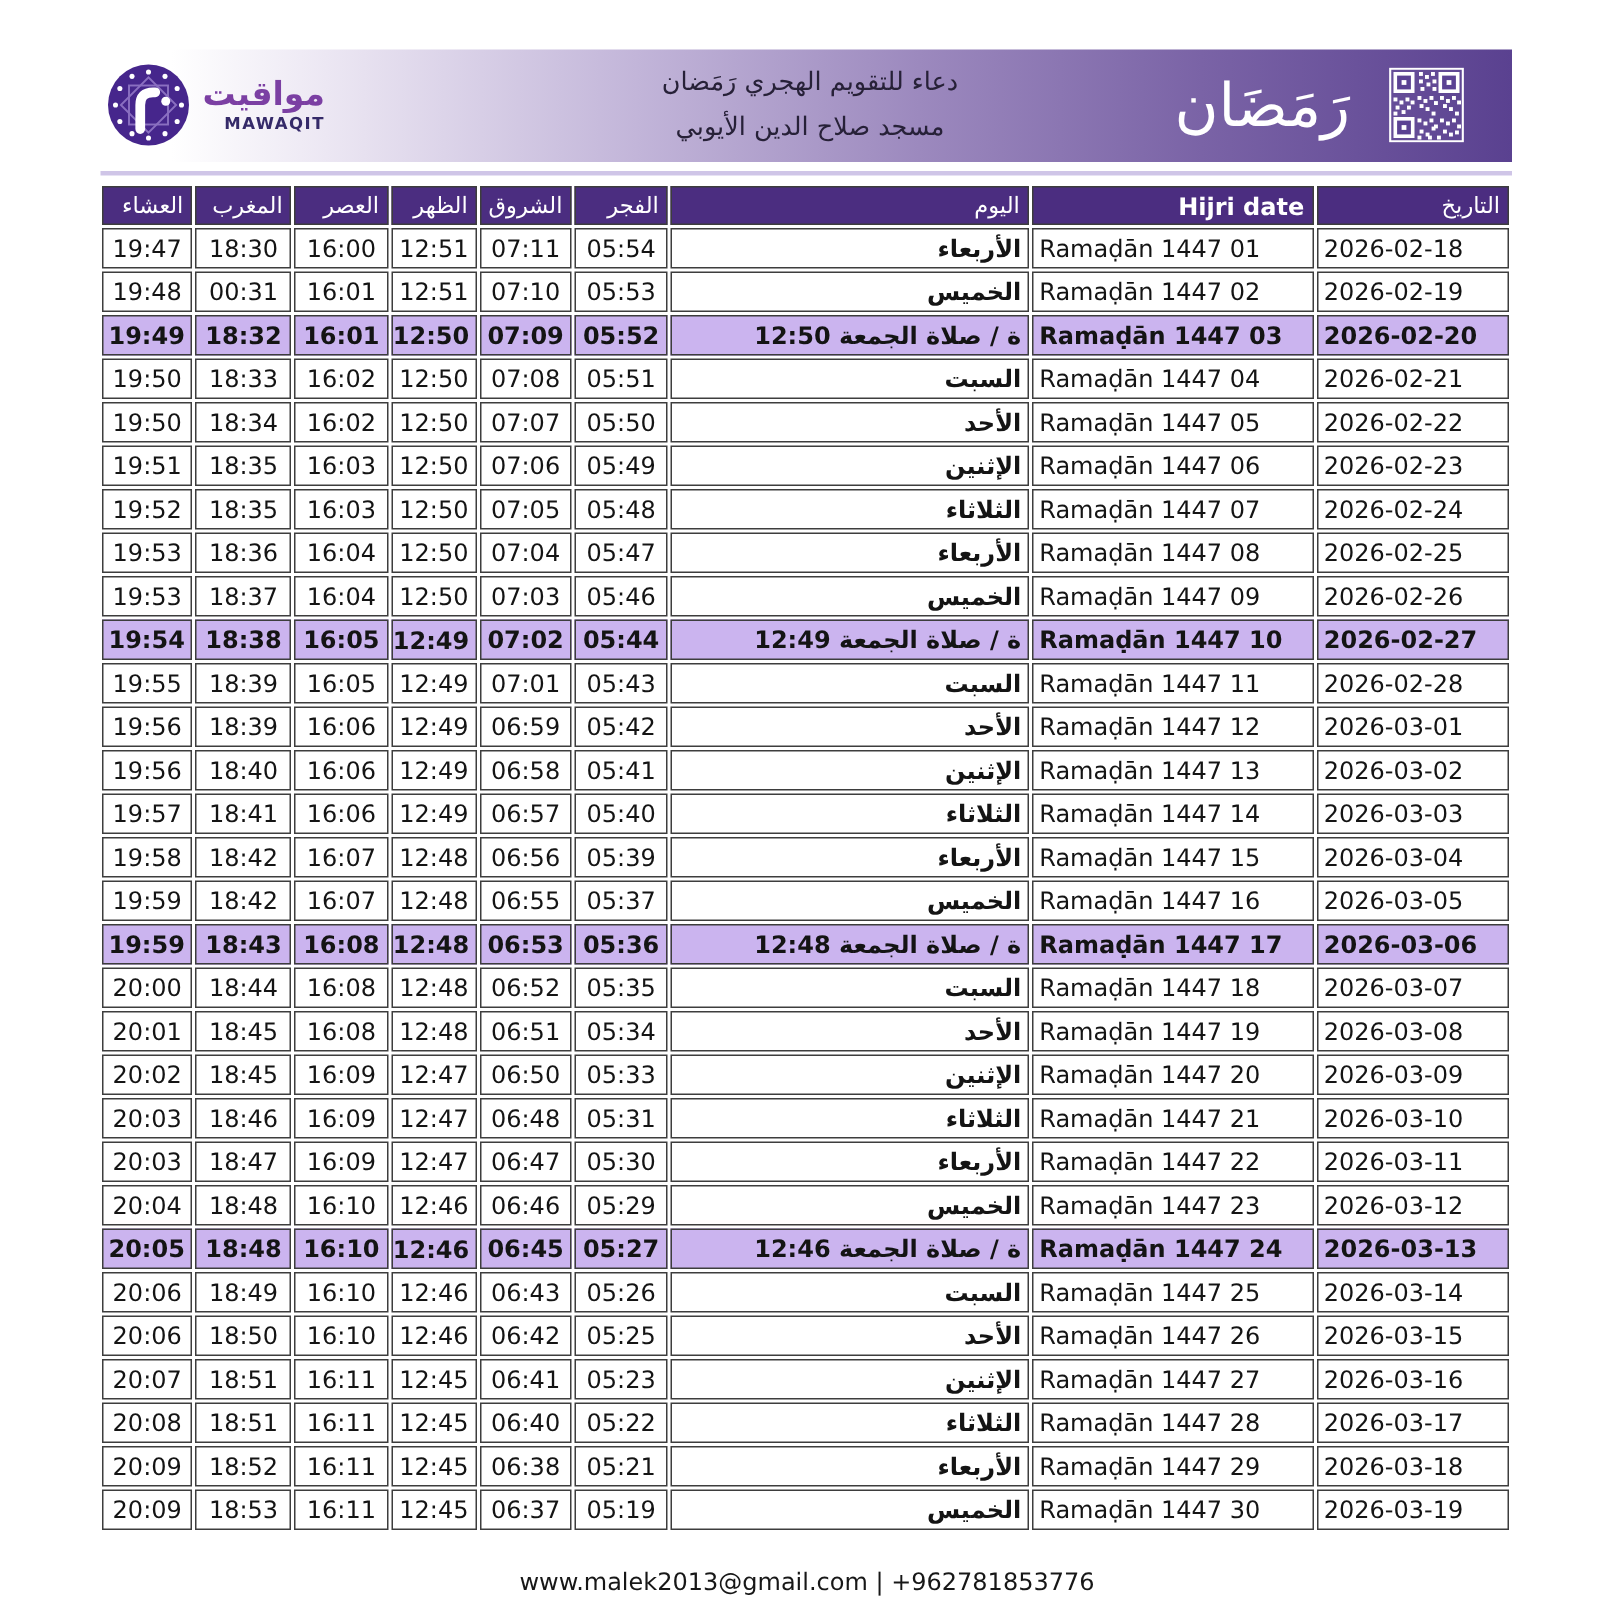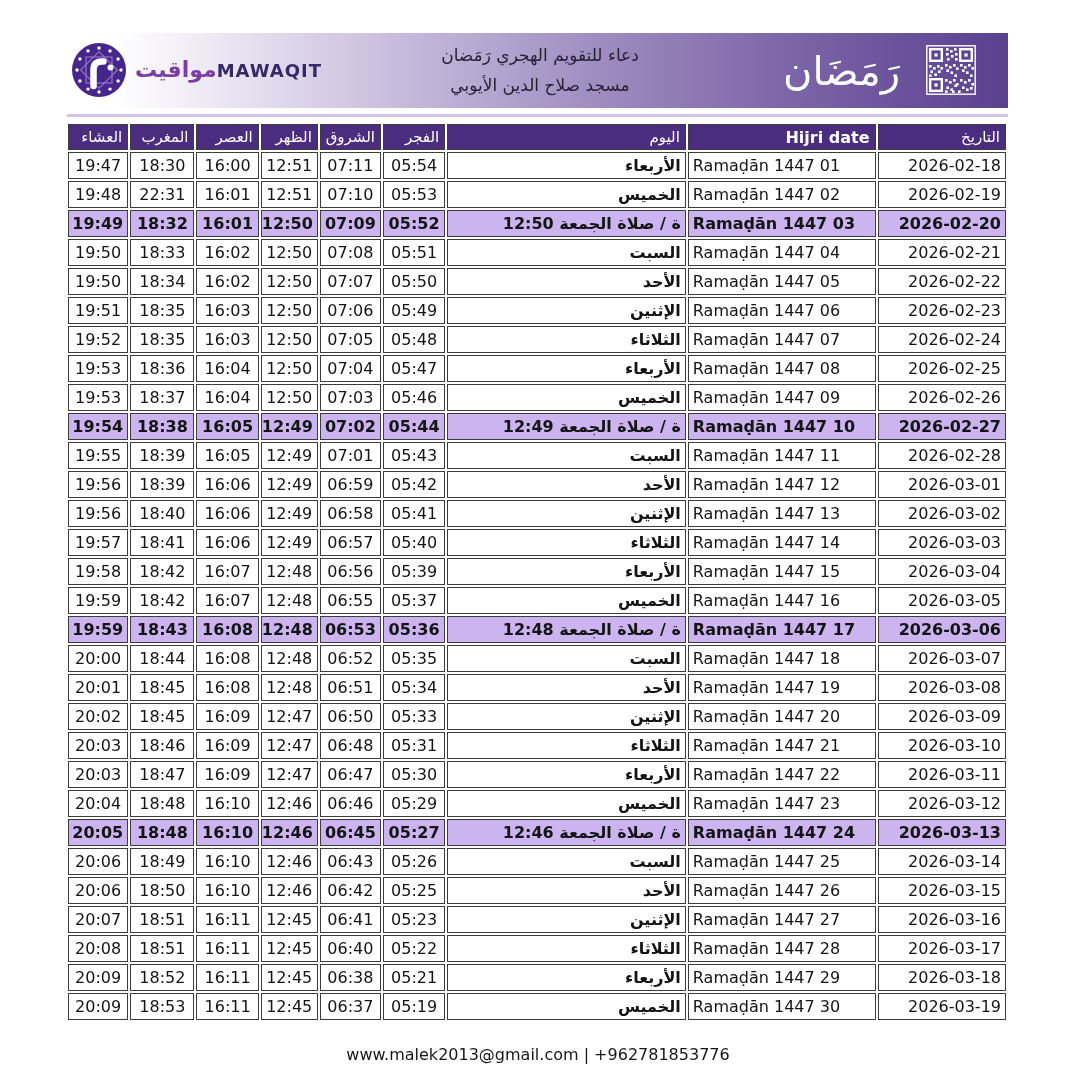--- a/index.html
+++ b/index.html
@@ -9,23 +9,23 @@
     font-family:"DejaVu Sans","Liberation Sans",sans-serif;
   }
   .page{position:absolute;inset:0;}
 
   
   .banner{
     position:absolute;left:67px;top:33px;width:941px;height:75px;
     background:linear-gradient(90deg,#ffffff 0%,#ffffff 5%,#ece7f3 16%,#c2b5d9 38%,#9c89be 58%,#7a63a6 78%,#5a4190 100%);
   }
   .logo{position:absolute;left:3px;top:8px;display:flex;align-items:center;gap:7px;}
-  .logo-text{display:flex;flex-direction:row;align-items:center;line-height:1;}
+  .logo-text{display:flex;flex-direction:column;align-items:flex-end;line-height:1;}
   .logo-ar{font-size:22px;color:#7b3fa3;font-weight:bold;}
-  .logo-en{font-size:18px;color:#352a69;font-weight:bold;letter-spacing:1px;margin-top:2px;}
+  .logo-en{font-size:11px;color:#352a69;font-weight:bold;letter-spacing:1px;margin-top:2px;}
   .banner-center{
     position:absolute;left:278px;top:0;width:390px;height:100%;
     display:flex;flex-direction:column;justify-content:center;text-align:center;
     font-size:17px;color:#272138;line-height:1.75;direction:rtl;
   }
   .banner-ramadan{
     position:absolute;right:108px;top:0;height:100%;
     display:flex;align-items:center;
     font-size:40px;color:#ffffff;direction:rtl;
   }
@@ -42,21 +42,21 @@
   table.times th,table.times td{
     border:1px solid #3d3d3d;overflow:hidden;white-space:nowrap;
   }
   table.times th{
     background:var(--header-bg,#4b2d80);color:#ffffff;font-weight:normal;
     height:24px;font-size:15px;text-align:right;padding:0 5px 0 2px;
   }
   table.times th.h-hijri{font-weight:bold;font-size:16px;padding-left:4px;margin-left:46px;}
   table.times td{height:25px;font-size:16px;background:#ffffff;padding:0 4px;}
   td.c-time{text-align:center;padding:0 2px;}
-  td.c-date{direction:ltr;text-align:right;padding-right:8px;font-size:16px;}
+  td.c-date{direction:ltr;padding-right:8px;font-size:16px;}
   td.c-hijri{direction:ltr;text-align:left;padding-right:7px;font-size:16px;}
   td.c-day{text-align:right;padding-right:5px;font-size:15.5px;font-weight:bold;}
   tr.friday{background:var(--friday-bg,#cbb4ef);}
   tr.friday td{background:var(--friday-bg,#cbb4ef);font-weight:bold;}
 
   
   .footer{position:absolute;left:0;width:1076px;top:1038px;text-align:center;color:#171717;}
   .footer .f1{font-size:15.5px;direction:rtl;}
   .footer .f2{font-size:16px;direction:ltr;margin-top:7px;}
 </style>
@@ -211,21 +211,21 @@
     <td class="c-time">19:47</td>
   </tr>
         <tr>
     <td class="c-date">2026-02-19</td>
     <td class="c-hijri">Ramaḍān 1447 02</td>
     <td class="c-day">الخميس</td>
     <td class="c-time">05:53</td>
     <td class="c-time">07:10</td>
     <td class="c-time">12:51</td>
     <td class="c-time">16:01</td>
-    <td class="c-time">22:31</td>
+    <td class="c-time">00:31</td>
     <td class="c-time">19:48</td>
   </tr>
         <tr class="friday">
     <td class="c-date">2026-02-20</td>
     <td class="c-hijri">Ramaḍān 1447 03</td>
     <td class="c-day">ة / صلاة الجمعة 12:50</td>
     <td class="c-time">05:52</td>
     <td class="c-time">07:09</td>
     <td class="c-time">12:50</td>
     <td class="c-time">16:01</td>

